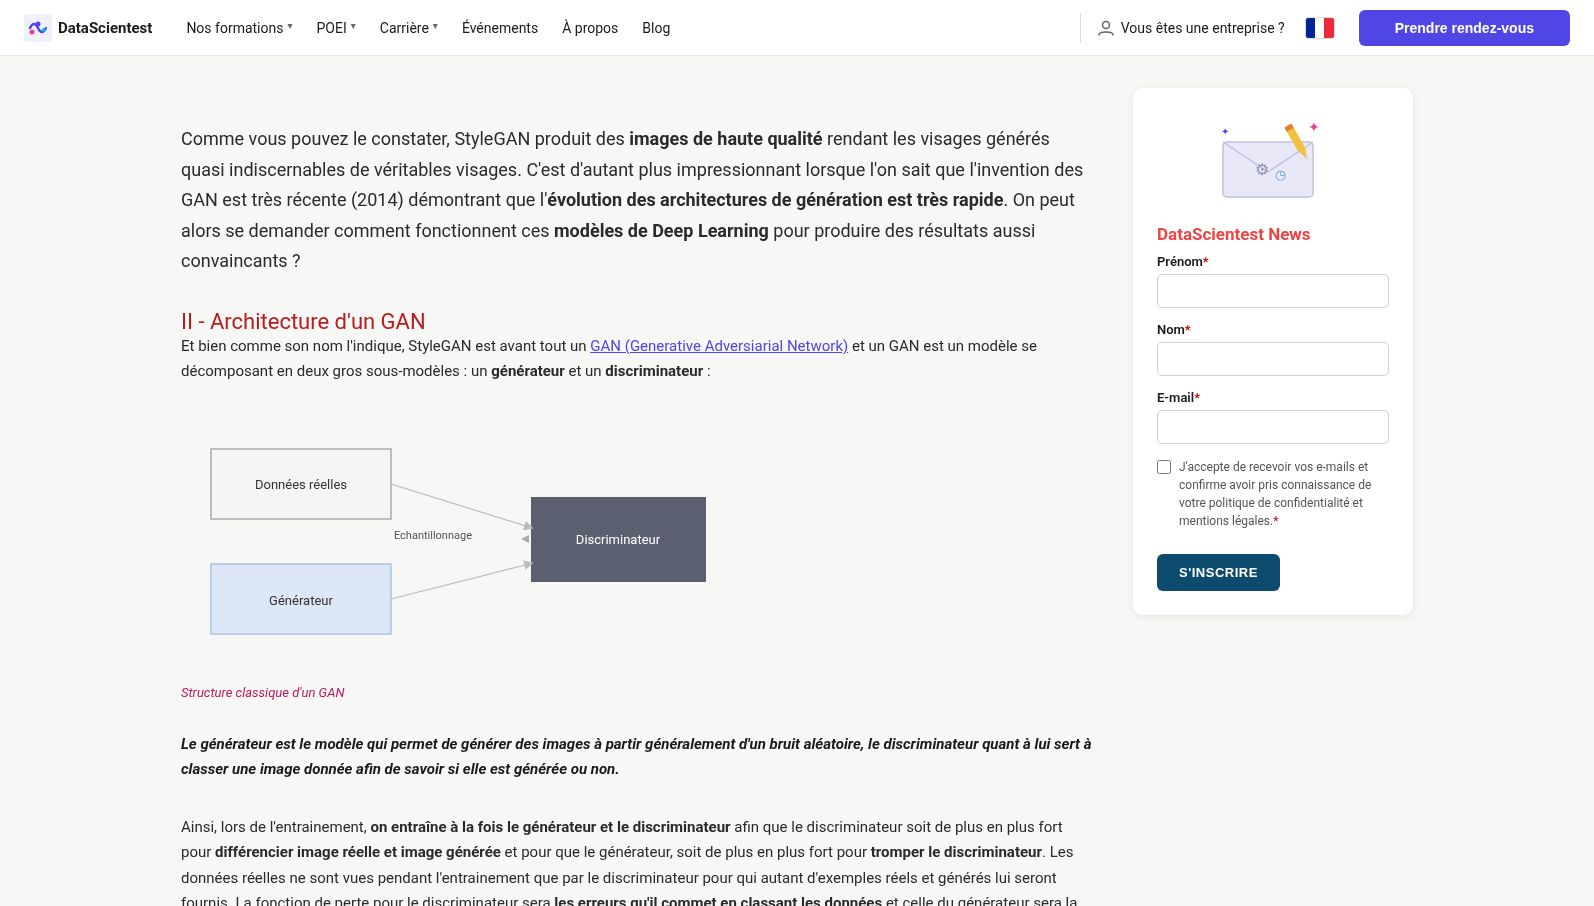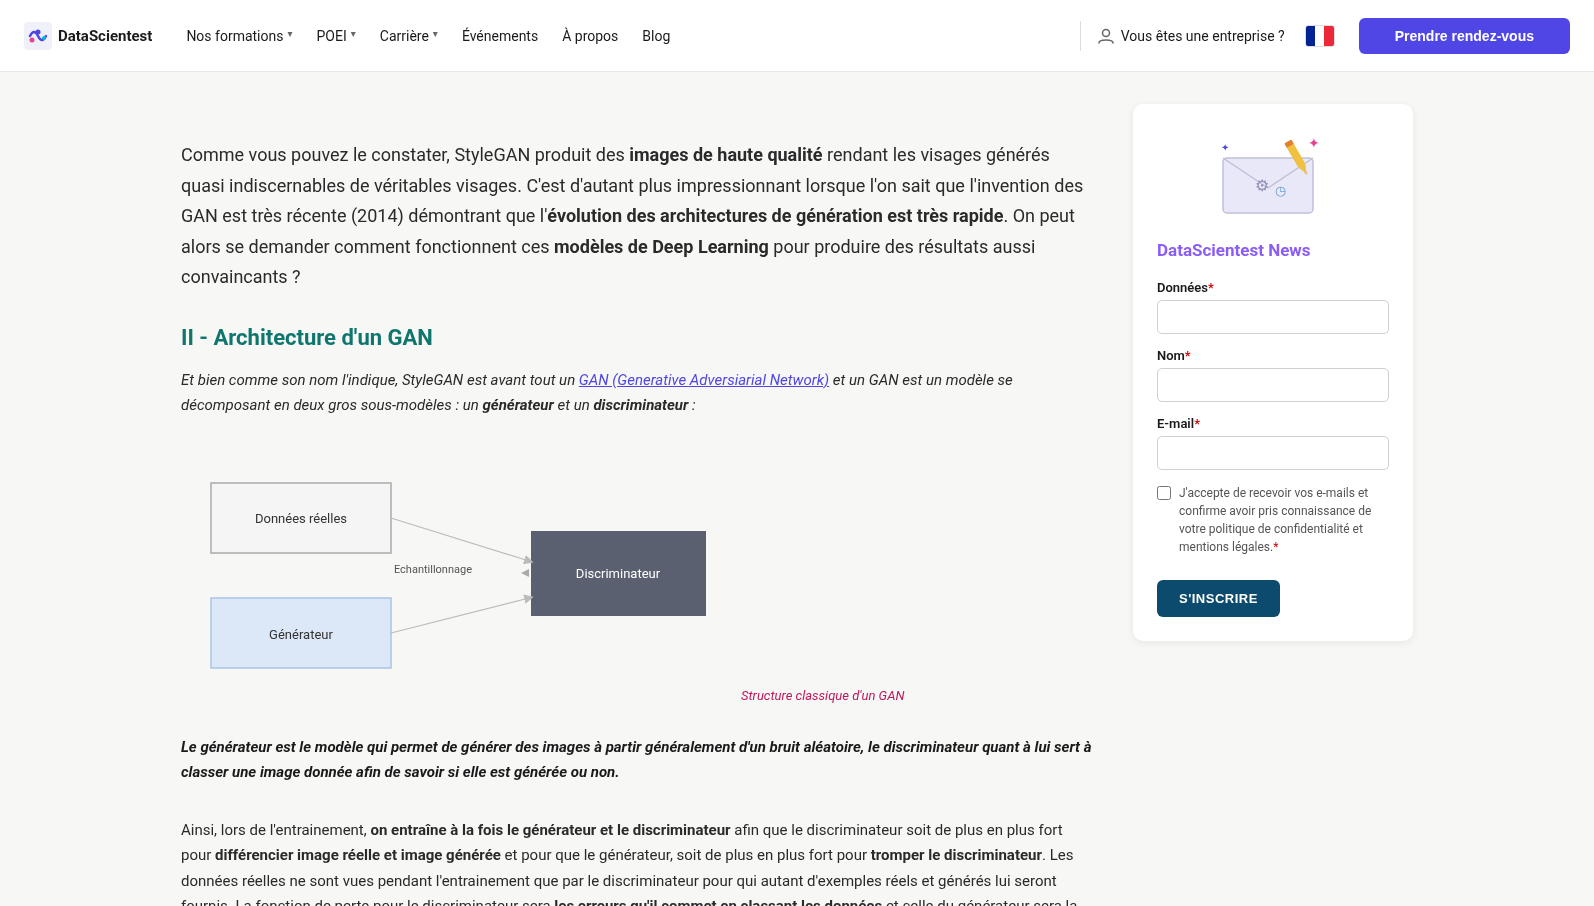--- a/index.html
+++ b/index.html
@@ -6,21 +6,21 @@
     body {
       font-family: -apple-system, BlinkMacSystemFont, 'Segoe UI', Roboto, sans-serif;
       background: #f7f7f5;
       color: #1a1a1a;
       font-size: 15px;
     }
 
     
     .navbar {
       background: #fff;
-      height: 72px;
+      height: 56px;
       display: flex;
       align-items: center;
       padding: 0 24px;
       border-bottom: 1px solid #e8e8e8;
       position: sticky;
       top: 0;
       z-index: 100;
       gap: 8px;
     }
     .navbar-logo {
@@ -118,43 +118,41 @@
       color: #2a2a2a;
       margin-bottom: 32px;
       margin-top: 36px;
     }
     .intro-text strong, .intro-text b {
       font-weight: 700;
     }
 
     .section-heading {
       font-size: 22px;
-      font-weight: 700;
-      color: #0f766e;
-      margin-bottom: 18px;
+      font-weight: 400;
+      color: #b91c1c;
       margin-top: 8px;
     }
 
     .section-text {
       font-size: 15px;
       line-height: 1.7;
       color: #2a2a2a;
       margin-bottom: 24px;
-      font-style: italic;
     }
     .section-text a {
       color: #4f46e5;
       text-decoration: underline;
     }
 
     
     .gan-diagram-container {
       display: flex;
-      flex-direction: row;
-      align-items: flex-end;
+      flex-direction: column;
+      align-items: flex-start;
       margin: 24px 0 8px 0;
     }
     .diagram-caption {
       font-size: 13px;
       color: #be185d;
       font-style: italic;
       margin-top: 16px;
       text-align: center;
     }
 
@@ -188,22 +186,22 @@
       height: 100px;
       display: flex;
       align-items: center;
       justify-content: center;
       margin-bottom: 12px;
       position: relative;
     }
     .sidebar-title {
       font-size: 17px;
       font-weight: 700;
-      color: #8b5cf6;
-      margin-bottom: 20px;
+      color: #ef4444;
+      margin-bottom: 10px;
     }
     .sidebar-desc {
       font-size: 13px;
       color: #555;
       line-height: 1.6;
       margin-bottom: 16px;
     }
     .form-label {
       font-size: 13px;
       font-weight: 600;
@@ -394,21 +392,21 @@
           <text x="42" y="58" font-size="16" fill="#9090b8">⚙</text>
 
           <text x="62" y="62" font-size="13" fill="#70a0d0">◷</text>
         </svg>
       </div>
 
       <h3 class="sidebar-title">DataScientest News</h3>
 
       <form>
         <label class="form-label">
-          <span>Données</span><span class="required">*</span>
+          <span>Prénom</span><span class="required">*</span>
         </label>
         <input type="text" class="form-input" style="">
 
         <label class="form-label">
           <span>Nom</span><span class="required">*</span>
         </label>
         <input type="text" class="form-input" style="">
 
         <label class="form-label">
           <span>E-mail</span><span class="required">*</span>

